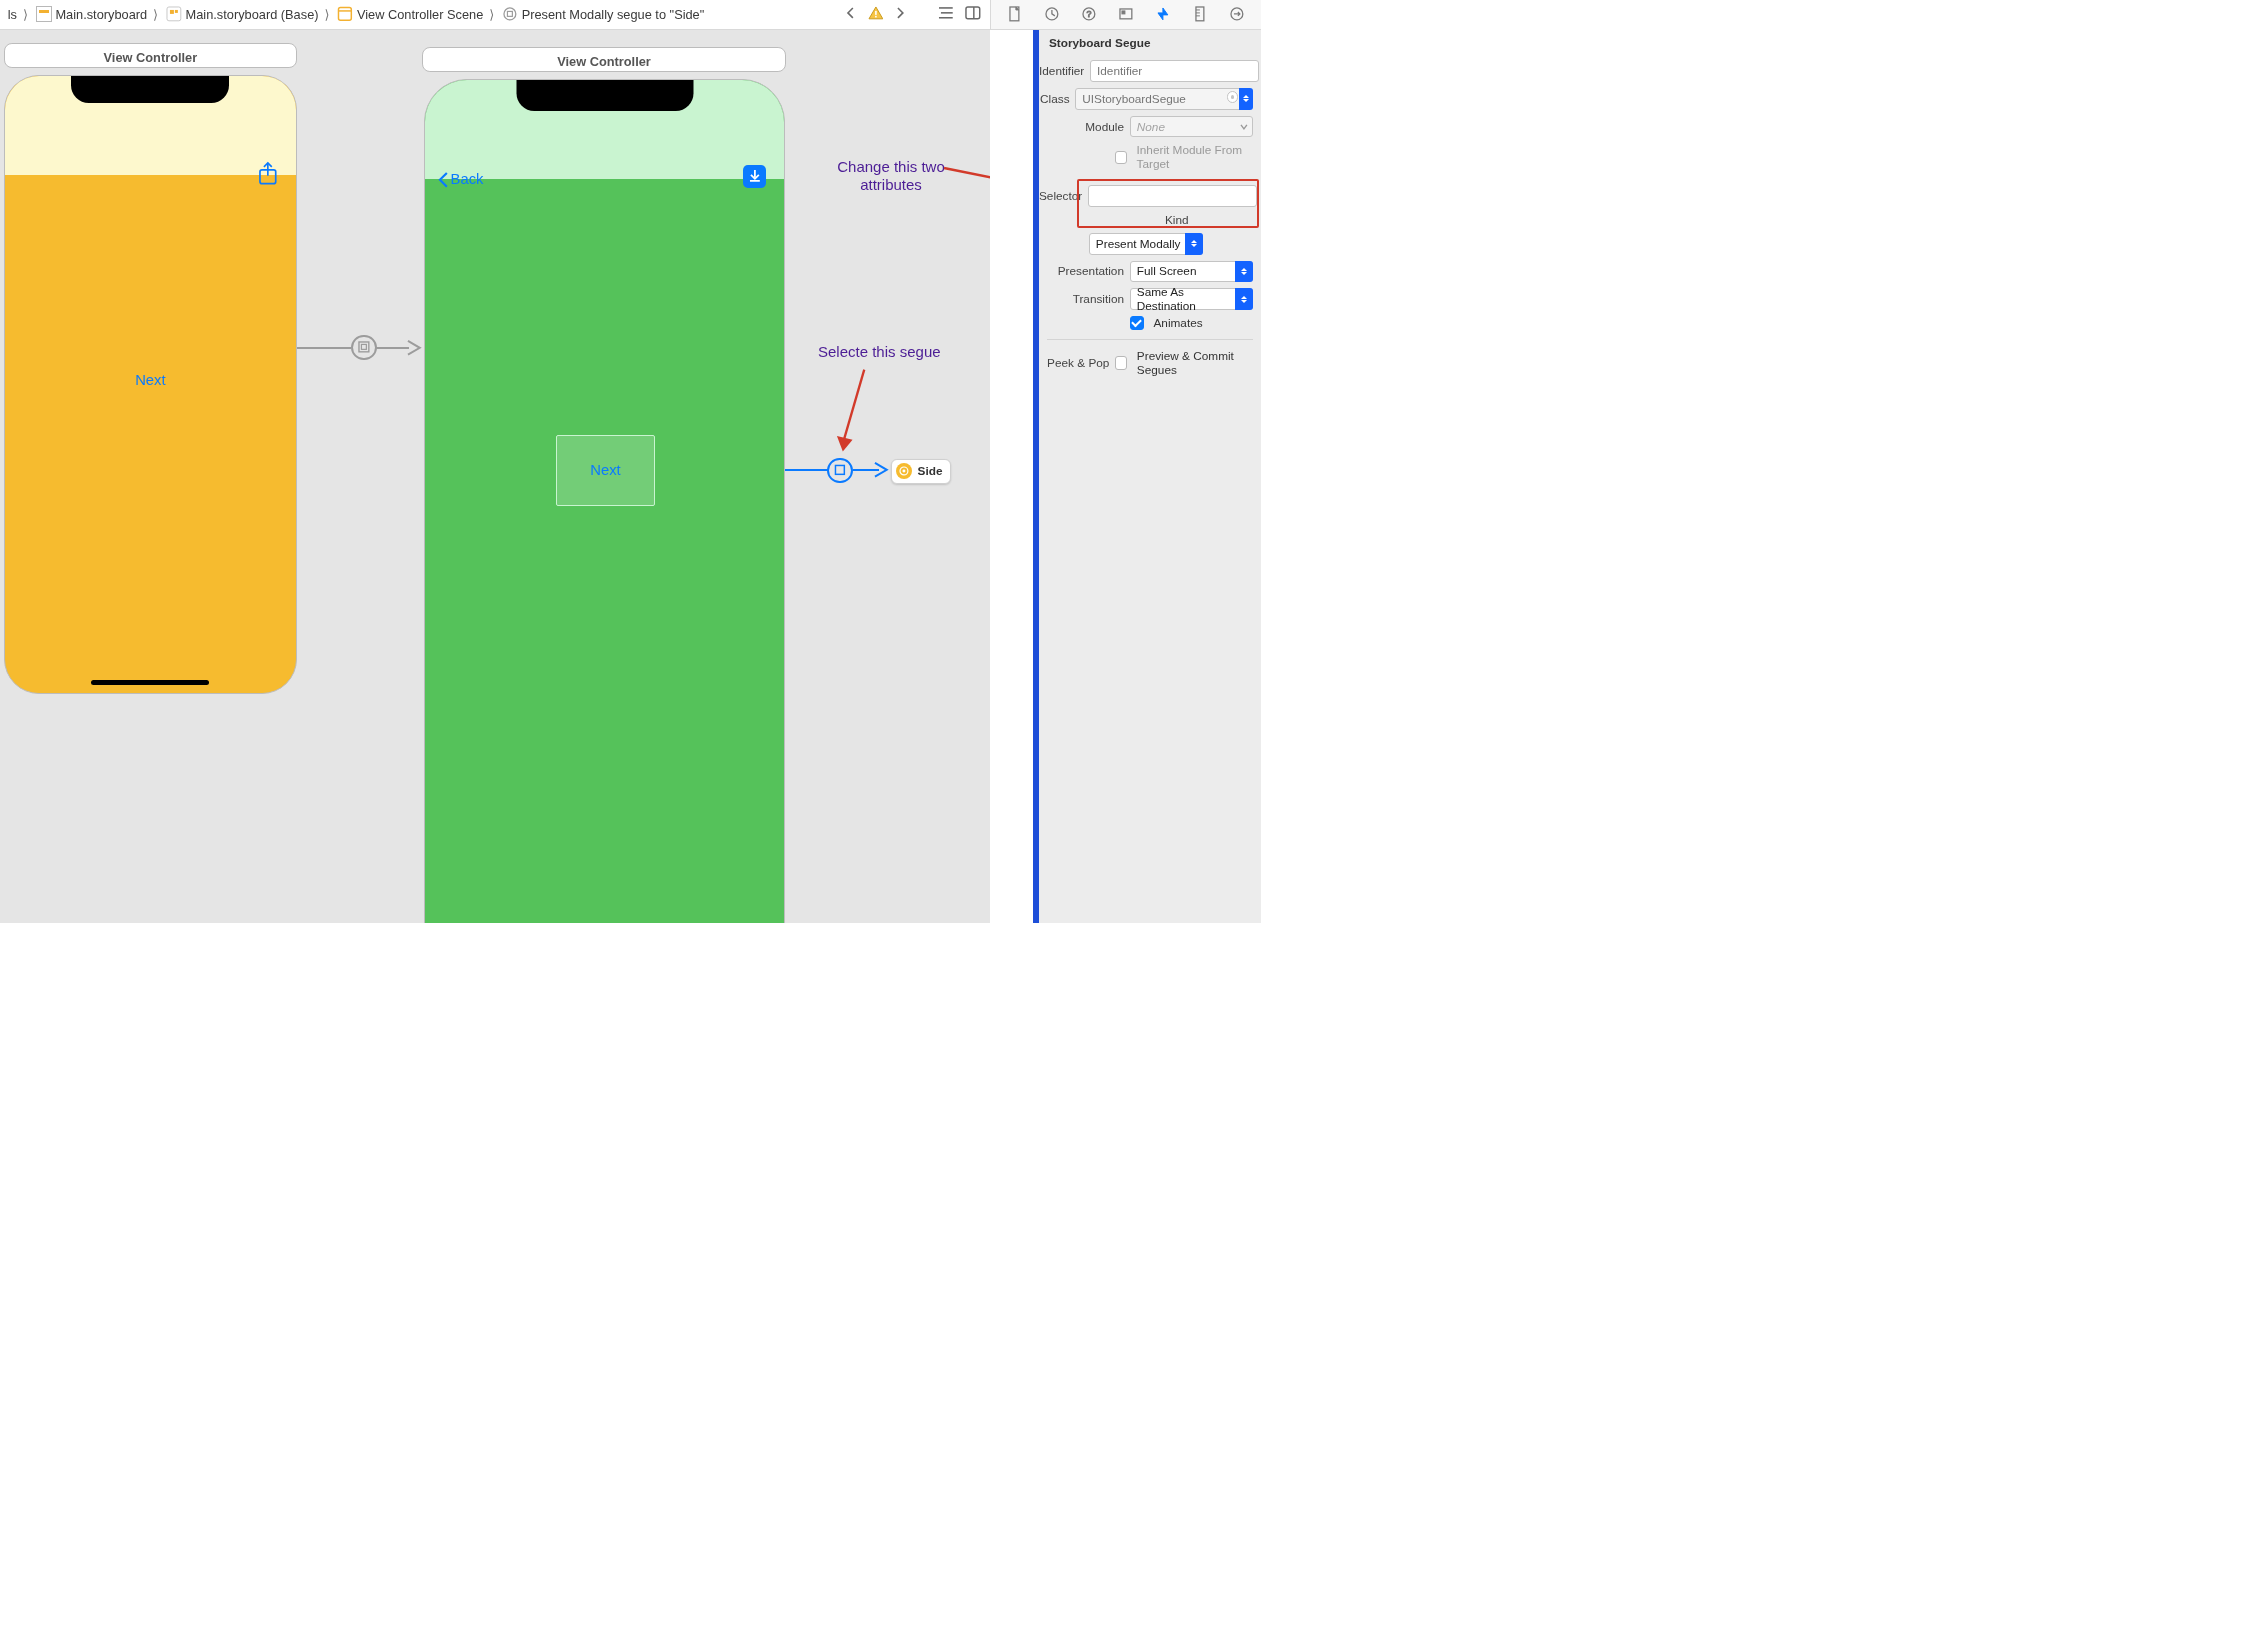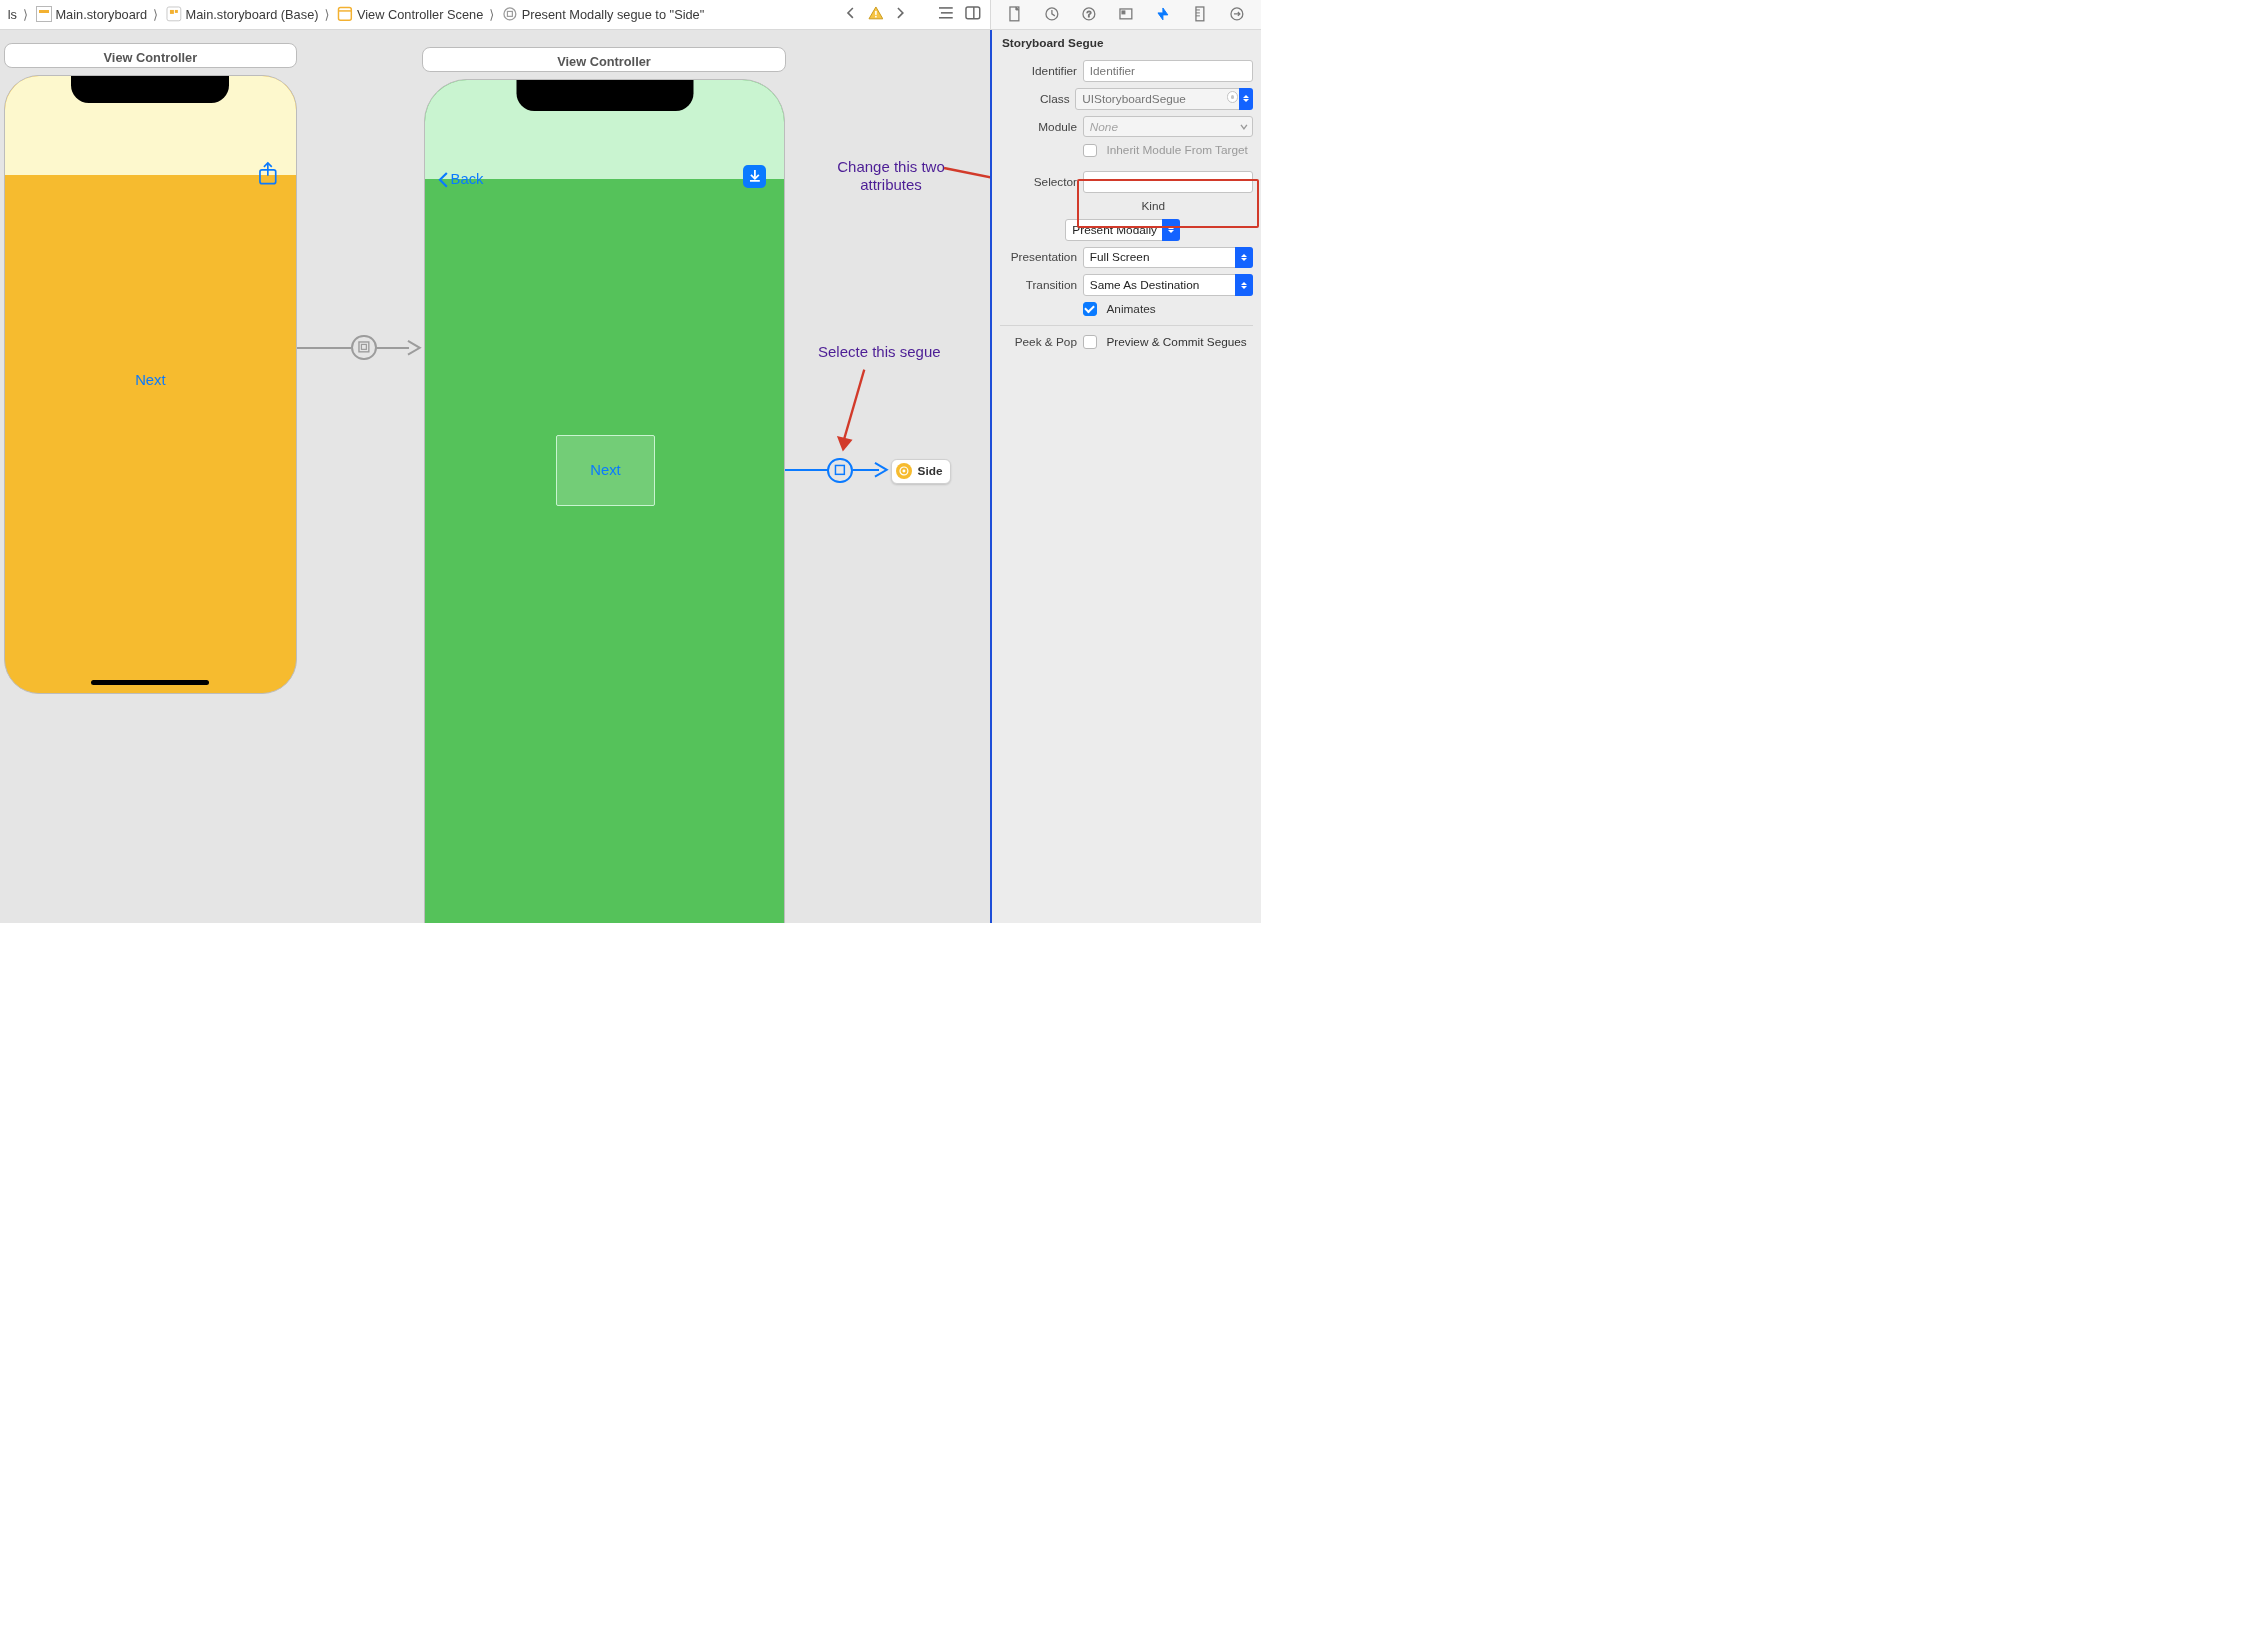--- a/index.html
+++ b/index.html
@@ -41,23 +41,23 @@
   .insp-tabs .tab { width:21.7px;height:21.7px; display:flex;align-items:center;justify-content:center;}
   .insp-tabs .tab.active svg * { stroke:#0a7aff; fill:#0a7aff;}
   .insp-tabs .tab svg * { stroke:#7a7a7a;}
   
   .main {
     position:absolute; top:29.6px; left:0; right:271px; bottom:0;
     background:#e5e5e5;
     overflow:hidden;
   }
   .inspector {
-    position:absolute; top:29.6px; right:0; bottom:0; width:271px;
+    position:absolute; top:29.6px; right:0; bottom:0; width:228px;
     background:#ececec;
-    border-left:2px solid #1d4ed8;
+    border-left:6px solid #1d4ed8;
     font-size:11.8px;
   }
   
   .scene-title {
     position:absolute; height:25px; line-height:27.6px;
     background:#fff; border:1px solid #bcbcbc; border-radius:7.9px;
     text-align:center; font-weight:600; color:#555;
   }
   .phone {
     position:absolute; width:293px; height:619px; border:1px solid #bcbcbc;

